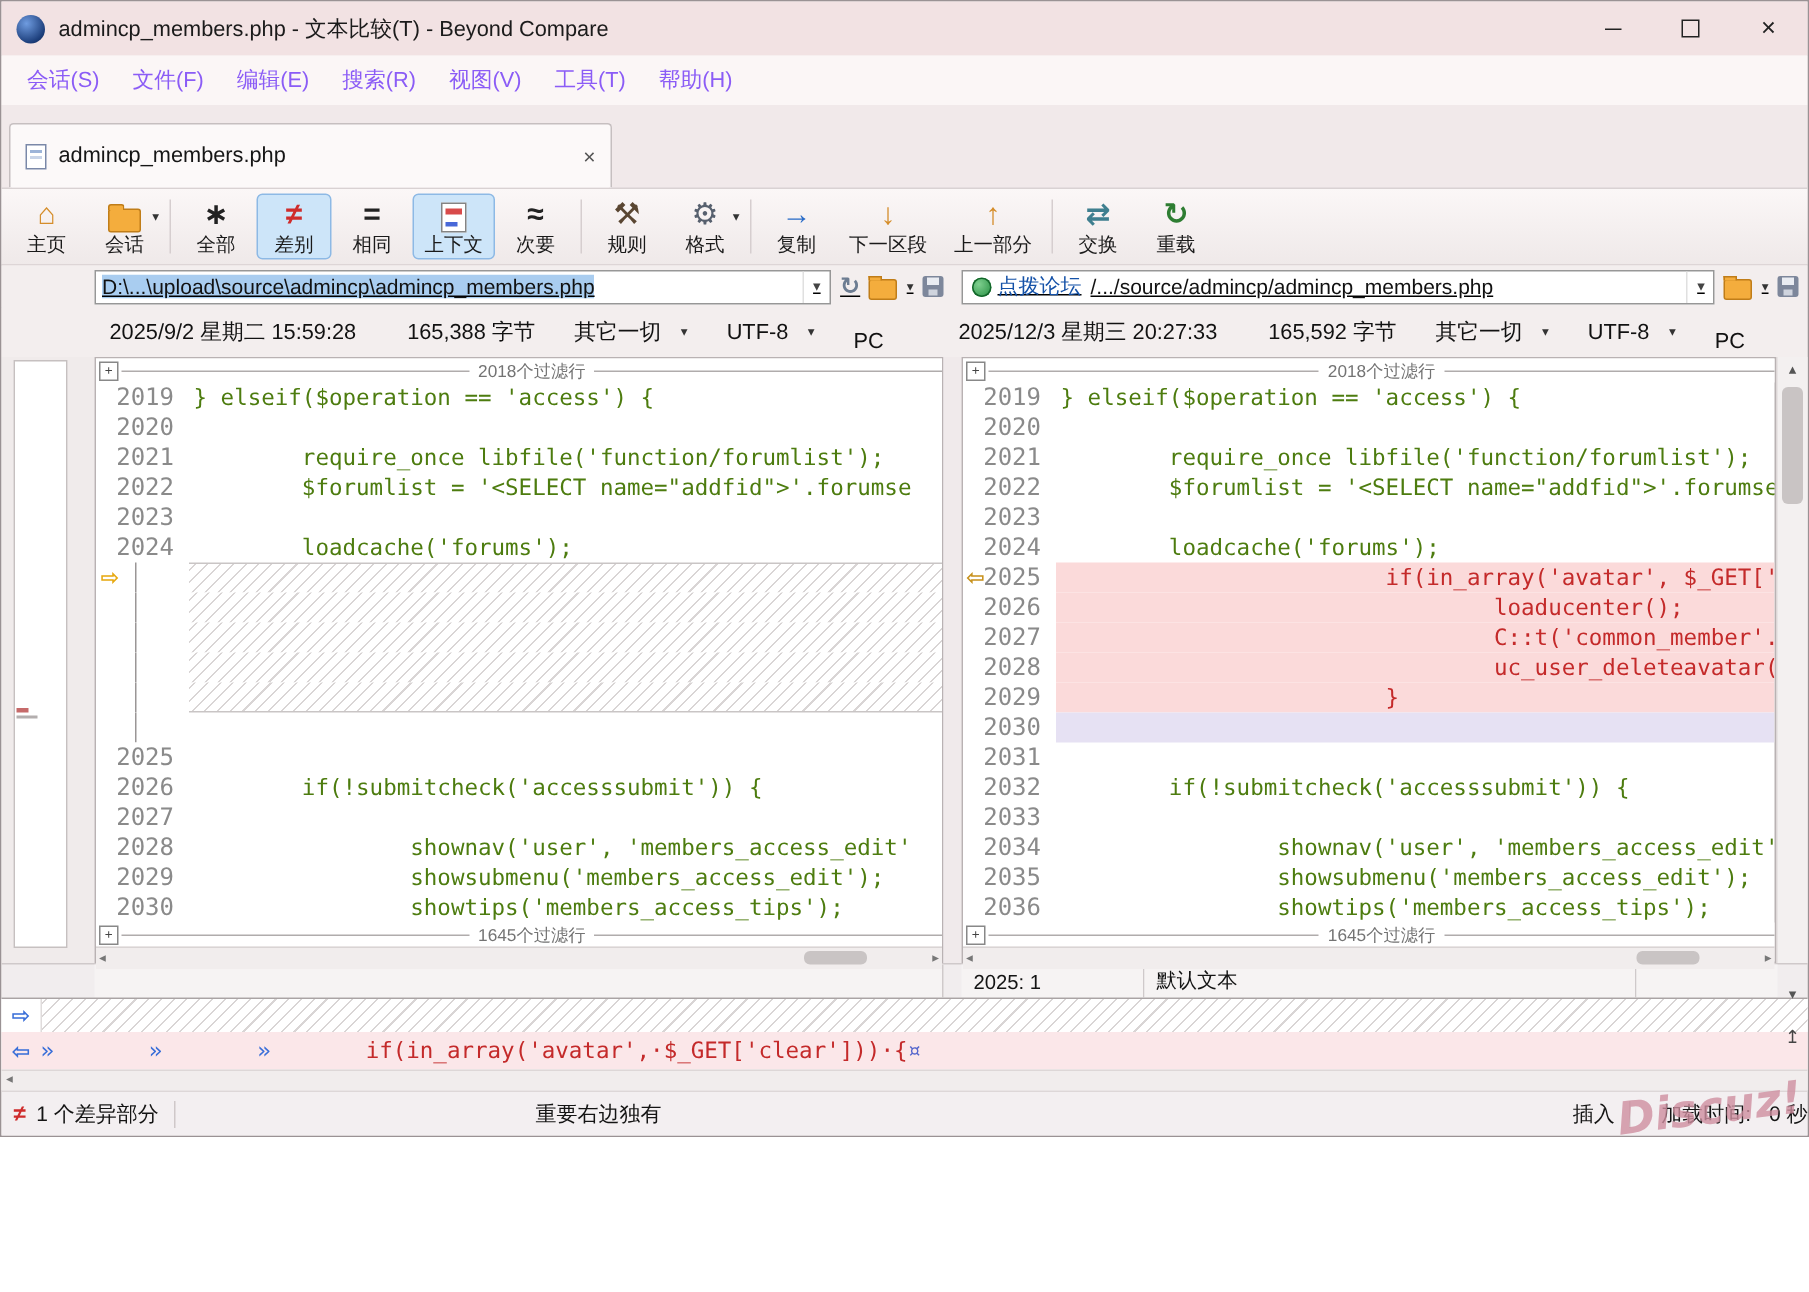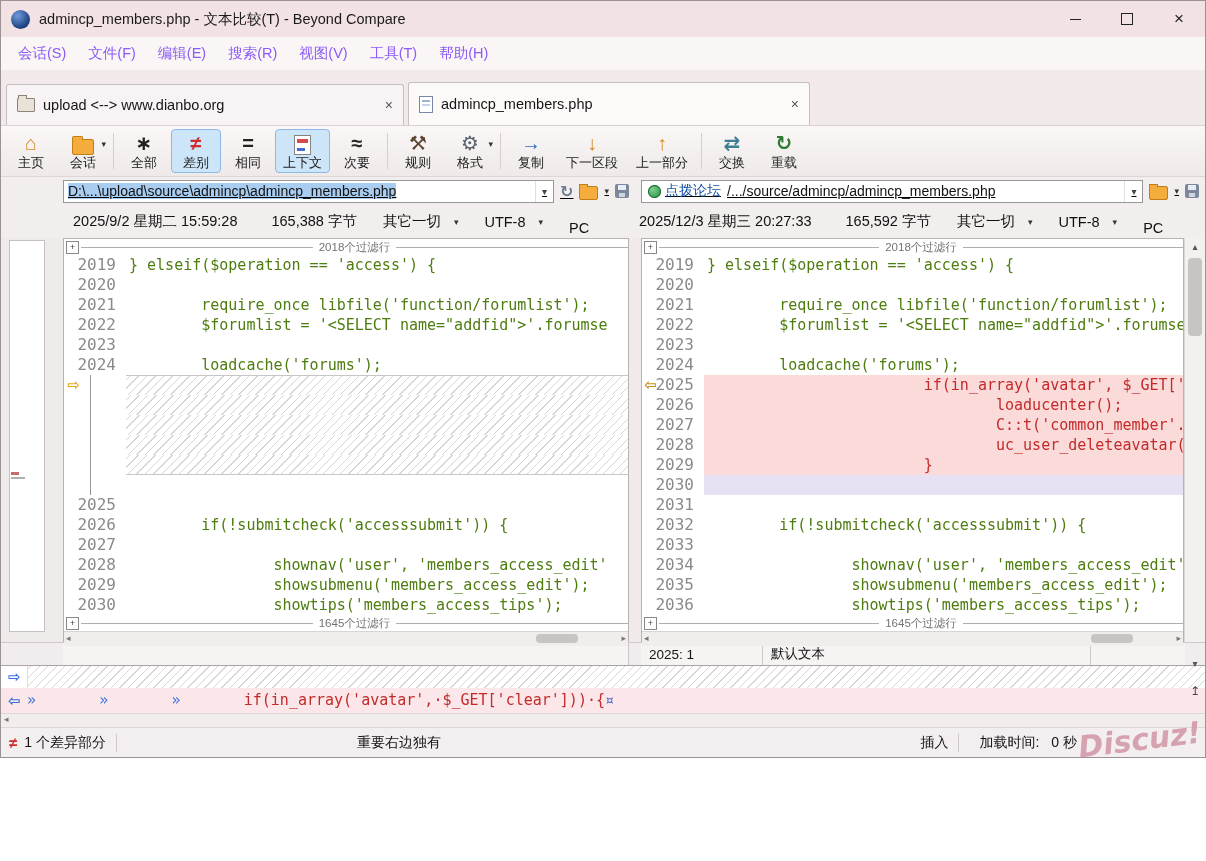--- a/index.html
+++ b/index.html
@@ -165,21 +165,21 @@
   .d-eol{color:#5566cc;}
   .d-scroll{height:13px;background:#f1eded;border-top:1px solid #ddd7d7;position:relative;}
   .ds-left{position:absolute;left:3px;top:0;font-size:9px;color:#777;}
   .ds-left::before{content:"◂";}
 
   
   .statusbar{height:29px;flex:none;background:#f3eff1;display:flex;align-items:center;padding-left:8px;font-size:14px;color:#141414;position:relative;border-top:1px solid #ddd7d8;}
   .sb-neq{color:#cf2c2c;font-weight:bold;font-size:15px;margin-right:7px;}
   .sb-sep{width:1px;height:18px;background:#cfc8c9;margin:0 10px;}
   .sb-imp{margin-left:230px;}
-  .sb-right{margin-left:auto;display:flex;align-items:center;margin-right:128px;}
+  .sb-right{margin-left:auto;display:flex;align-items:center;}
   .sb-lt{margin-left:10px;white-space:nowrap;}
   .sb-ltv{margin-left:12px;white-space:nowrap;}
   .watermark{position:absolute;right:4px;bottom:0px;font-size:30px;font-weight:bold;font-style:italic;color:#cf8fa0;opacity:.8;transform:rotate(-7deg);font-family:"DejaVu Sans",sans-serif;pointer-events:none;}
 </style>
 </head>
 <body>
 
 <div class="window">
 
   <div class="titlebar">
@@ -203,25 +203,20 @@
   <div class="menu-item">会话(S)</div>
       <div class="menu-item">文件(F)</div>
       <div class="menu-item">编辑(E)</div>
       <div class="menu-item">搜索(R)</div>
       <div class="menu-item">视图(V)</div>
       <div class="menu-item">工具(T)</div>
       <div class="menu-item">帮助(H)</div>
     </div>
 
   <div class="tabbar">
-    <div class="tab t1">
-      <span class="tab-ic sess-ic"></span>
-      <span class="tab-lbl">upload &lt;--&gt; www.dianbo.org</span>
-      <span class="tab-close"></span>
-    </div>
     <div class="tab t2 active">
       <span class="tab-ic page-ic"></span>
       <span class="tab-lbl">admincp_members.php</span>
       <span class="tab-close"></span>
     </div>
   </div>
 
   <div class="toolbar">
 
       <div class="tbtn">

